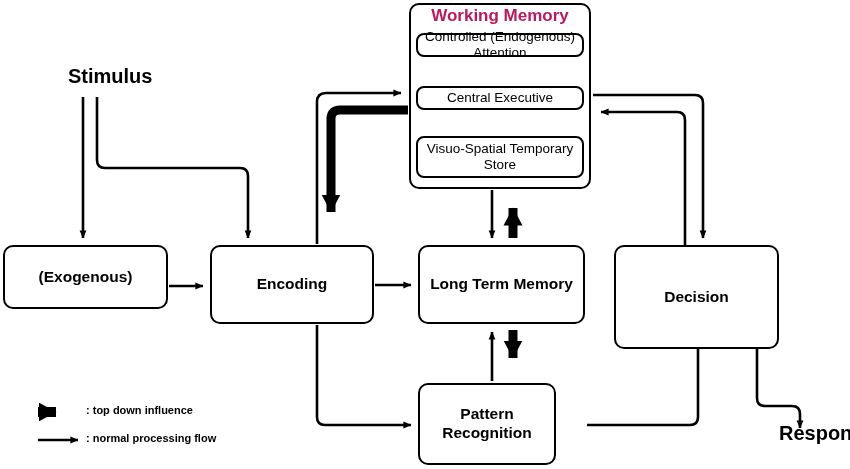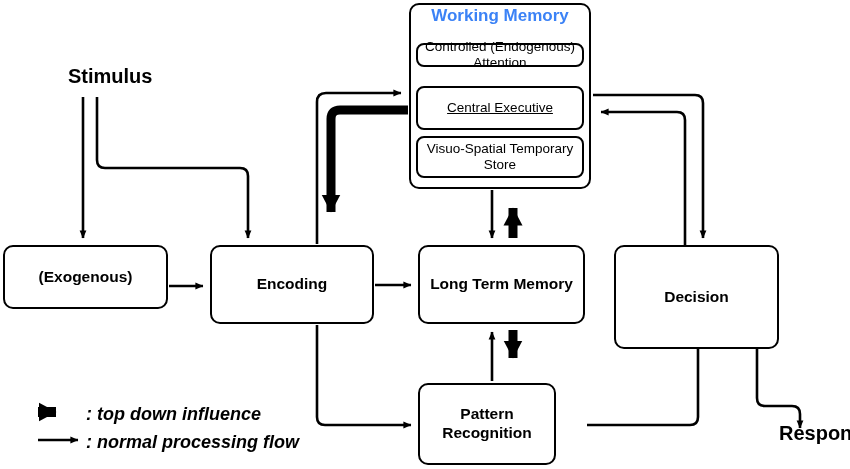--- a/index.html
+++ b/index.html
@@ -63,39 +63,38 @@
     z-index: 2;
   }
   .wm-title {
     position: absolute;
     left: 409px;
     top: 6px;
     width: 182px;
     text-align: center;
     font-weight: bold;
     font-size: 17px;
-    color: #3b82f6;
+    color: #be185d;
     z-index: 4;
   }
   .free-label {
     position: absolute;
     font-weight: bold;
     color: #000000;
     z-index: 4;
     white-space: nowrap;
     margin-left: 25px;
   }
   .legend-text {
     position: absolute;
     font-weight: bold;
-    font-size: 18px;
+    font-size: 11px;
     color: #000000;
     white-space: nowrap;
     z-index: 4;
-    font-style: italic;
   }
 </style>
 </head>
 <body>
 
 <div id="canvas">
 
   <svg id="diagram-svg" viewBox="0 0 850 469" xmlns="http://www.w3.org/2000/svg">
     <defs>
       <marker id="thinArrow" markerWidth="9" markerHeight="9" refX="7.6" refY="4" orient="auto" markerUnits="userSpaceOnUse">
@@ -148,23 +147,23 @@
     </g>
   </svg>
 
   <div class="free-label" style="left:43px; top:65px; font-size:20px;">Stimulus</div>
 
   <div class="free-label" style="left:754px; top:422px; font-size:20px;">Response</div>
 
   <div class="wm-container" style="left:409px; top:3px; width:182px; height:186px;"></div>
   <div class="wm-title">Working Memory</div>
 
-  <div class="sub-box" style="left:416px; top:43px; width:168px; height:24px; padding:0 2px;">Controlled (Endogenous) Attention</div>
+  <div class="sub-box" style="left:416px; top:33px; width:168px; height:24px; padding:0 2px;">Controlled (Endogenous) Attention</div>
 
-  <div class="sub-box" style="left:416px; top:86px; width:168px; height:44px;text-decoration:underline;">Central Executive</div>
+  <div class="sub-box" style="left:416px; top:86px; width:168px; height:24px;">Central Executive</div>
 
   <div class="sub-box" style="left:416px; top:136px; width:168px; height:42px; padding:0 5px;">Visuo-Spatial Temporary Store</div>
 
   <div class="node-box" style="left:3px; top:245px; width:165px; height:64px;">
     <div>
       <div>(Exogenous)</div>
     </div>
   </div>
 
   <div class="node-box" style="left:210px; top:245px; width:164px; height:79px;">Encoding</div>

